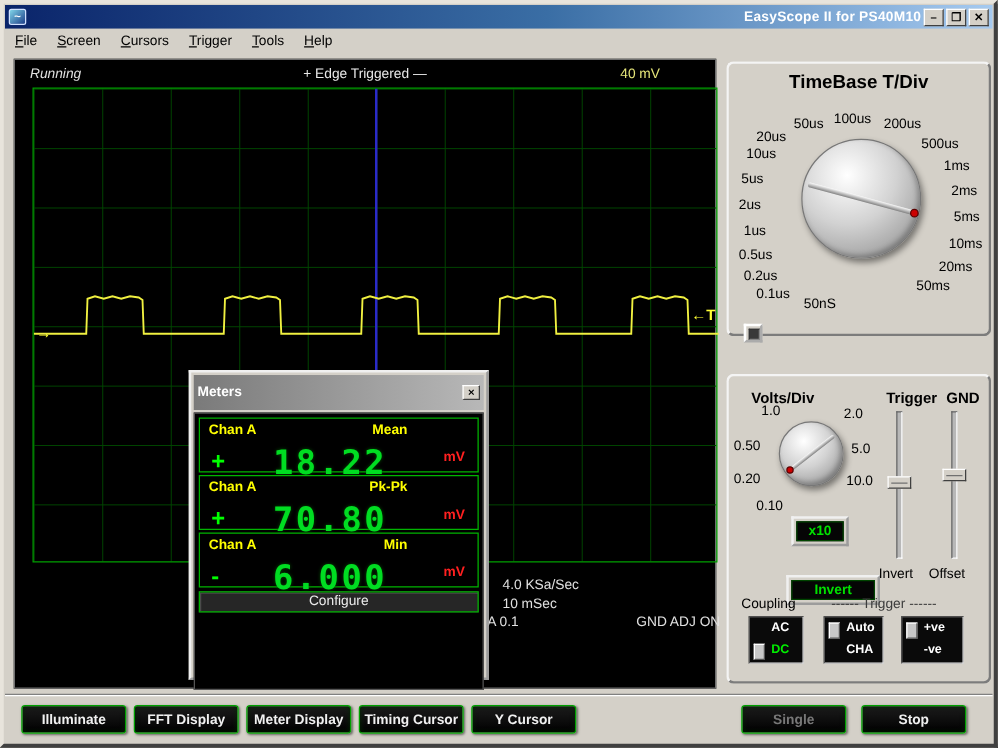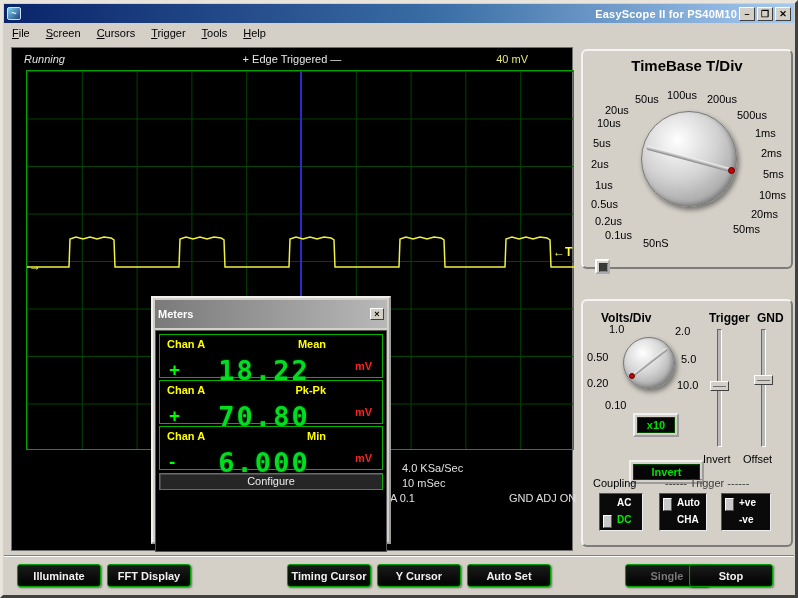--- a/index.html
+++ b/index.html
@@ -170,21 +170,21 @@
     position:absolute; left:1px; right:1px; top:552px; bottom:1px;
     background:#d4d0c8; border-top:1px solid #808080; box-shadow:inset 0 1px 0 #fff;
   }
   .scope-btn {
     position:absolute; top:8px; height:23px; width:84px;
     background:linear-gradient(#1c1c1c,#000); border:1px solid #00a000; border-radius:3px;
     color:#f0f0f0; font-size:11px; font-weight:bold;
     display:flex; align-items:center; justify-content:center; cursor:pointer;
     box-shadow:inset 0 0 4px #002a00, 1px 1px 2px rgba(0,0,0,0.5);
   }
-  .scope-btn.disabled { color:#787878;margin-left:32px; }
+  .scope-btn.disabled { color:#787878; }
 </style>
 </head>
 <body>
 
 <div id="root">
 
   <div class="titlebar">
     <div class="app-icon">~</div>
     <div class="title-text">EasyScope II for PS40M10</div>
     <div class="winbtn">–</div>
@@ -340,20 +340,20 @@
     <div class="switch" style="left:138px;width:50px">
       <div class="sw-handle" style="top:4px"></div>
       <div class="sw-top">+ve</div>
       <div class="sw-bottom">-ve</div>
     </div>
   </div>
 
   <div class="bottombar">
     <div class="scope-btn" style="left:13px">Illuminate</div>
     <div class="scope-btn" style="left:103px">FFT Display</div>
+    <div class="scope-btn" style="left:193px">Meter Display</div>
     <div class="scope-btn" style="left:283px">Timing Cursor</div>
     <div class="scope-btn" style="left:373px">Y Cursor</div>
-    <div class="scope-btn" style="left:463px">Auto Set</div>
     <div class="scope-btn disabled" style="left:589px">Single</div>
     <div class="scope-btn" style="left:685px">Stop</div>
   </div>
 
 </div>
 
 </body></html>

